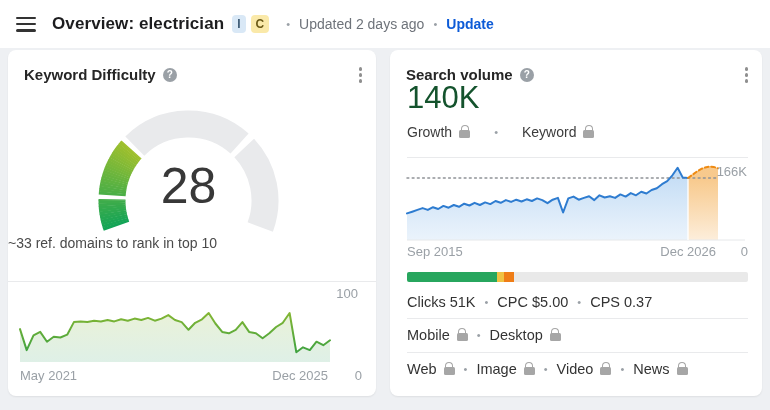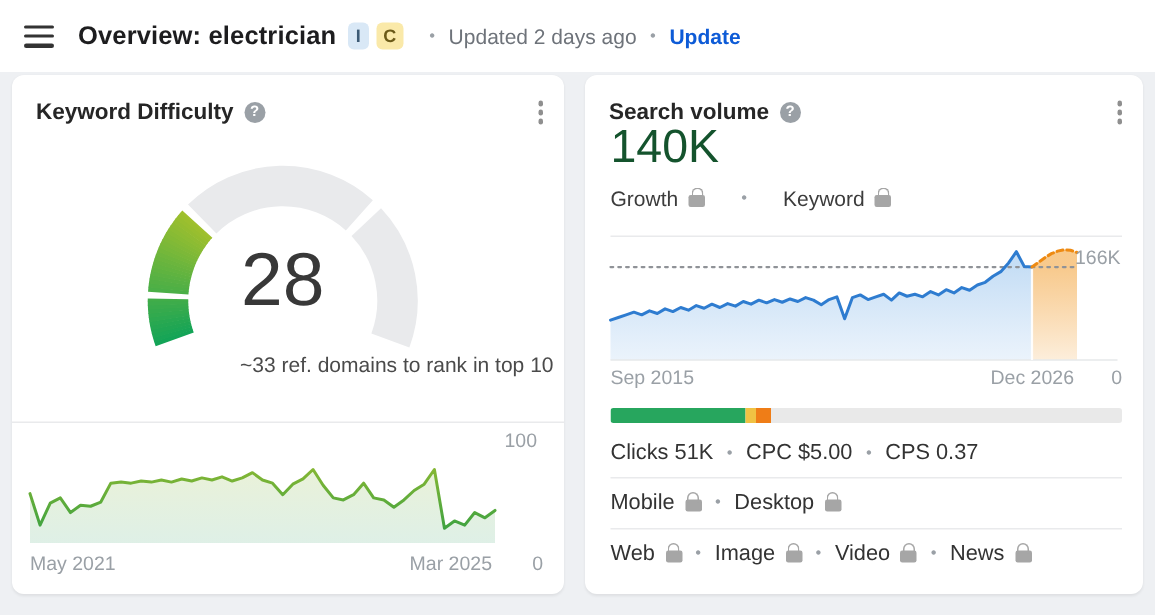--- a/index.html
+++ b/index.html
@@ -30,21 +30,21 @@
   .card-head{position:absolute;top:13px;left:16px;right:10px;display:flex;align-items:center;}
   .card-title{font-size:15px;font-weight:700;color:#262626;}
   .help{width:14px;height:14px;border-radius:50%;background:#9aa0a6;color:#fff;font-size:10px;font-weight:700;
         display:inline-flex;align-items:center;justify-content:center;margin-left:7px;cursor:pointer;}
   .kebab{margin-left:auto;display:flex;flex-direction:column;gap:2.5px;padding:4px;cursor:pointer;}
   .kebab i{width:3.5px;height:3.5px;border-radius:50%;background:#8f8f8f;display:block;}
   
   #gauge-svg{position:absolute;top:36px;left:0;}
   .kd-value{position:absolute;top:110px;left:0;width:361px;text-align:center;font-size:50px;line-height:52px;color:#383838;}
   .kd-level{position:absolute;top:167px;left:0;width:361px;text-align:center;font-size:15px;font-weight:700;color:#363636;}
-  .kd-note{position:absolute;top:185px;left:0;width:361px;text-align:right;font-size:14px;color:#4a4a4a;}
+  .kd-note{position:absolute;top:185px;left:0;width:361px;text-align:left;font-size:14px;color:#4a4a4a;}
   .kd-divider{position:absolute;top:231px;left:0;right:0;height:1px;background:#e9eaec;}
   #kd-chart-svg{position:absolute;top:236px;left:0;}
   .axis-row{position:absolute;font-size:13px;color:#9aa0a6;}
   #kd-axis{top:318px;left:12px;right:14px;height:16px;}
   #kd-axis .x-right{position:absolute;right:34px;top:0;}
   #kd-axis .y-zero{position:absolute;right:0;top:0;}
   
   .vol-value{position:absolute;top:30px;left:17px;font-size:31px;color:#14532d;}
   .toggle-row{position:absolute;top:74px;left:17px;display:flex;align-items:center;gap:24px;font-size:14px;color:#3c3c3c;}
   .v-divider{position:absolute;left:17px;right:14px;height:1px;background:#e9eaec;}
@@ -149,21 +149,21 @@
         <stop offset="0" stop-color="rgba(238,242,208,0.95)"></stop>
           <stop offset="1" stop-color="rgba(219,238,228,0.9)"></stop>
       </linearGradient>
     </defs>
   <path d="M 12 76 L 12.0 43.1 L 18.7 64.1 L 25.5 49.4 L 32.2 45.9 L 39.0 55.7 L 45.7 50.8 L 52.4 51.5 L 59.2 48.7 L 65.9 36.1 L 72.7 35.4 L 79.4 36.1 L 86.1 34.7 L 92.9 35.4 L 99.6 34.0 L 106.3 35.4 L 113.1 33.3 L 119.8 34.7 L 126.6 32.6 L 133.3 34.0 L 140.0 31.9 L 146.8 34.7 L 153.5 32.6 L 160.3 29.1 L 167.0 34.0 L 173.7 36.1 L 180.5 43.8 L 187.2 36.8 L 194.0 33.3 L 200.7 27.0 L 207.4 37.5 L 214.2 45.9 L 220.9 47.3 L 227.7 43.8 L 234.4 36.1 L 241.1 45.9 L 247.9 47.3 L 254.6 52.2 L 261.3 47.3 L 268.1 41.0 L 274.8 36.8 L 281.6 27.0 L 288.3 66.2 L 295.0 61.3 L 301.8 64.1 L 308.5 55.7 L 315.3 59.2 L 322.0 54.3 L 322 76 Z" fill="url(#gradKdArea)"></path>
       <polyline points="12.0,43.1 18.7,64.1 25.5,49.4 32.2,45.9 39.0,55.7 45.7,50.8 52.4,51.5 59.2,48.7 65.9,36.1 72.7,35.4 79.4,36.1 86.1,34.7 92.9,35.4 99.6,34.0 106.3,35.4 113.1,33.3 119.8,34.7 126.6,32.6 133.3,34.0 140.0,31.9 146.8,34.7 153.5,32.6 160.3,29.1 167.0,34.0 173.7,36.1 180.5,43.8 187.2,36.8 194.0,33.3 200.7,27.0 207.4,37.5 214.2,45.9 220.9,47.3 227.7,43.8 234.4,36.1 241.1,45.9 247.9,47.3 254.6,52.2 261.3,47.3 268.1,41.0 274.8,36.8 281.6,27.0 288.3,66.2 295.0,61.3 301.8,64.1 308.5,55.7 315.3,59.2 322.0,54.3" fill="none" stroke="url(#gradKdLine)" stroke-width="2" stroke-linejoin="round" stroke-linecap="round"></polyline>
       <text x="350" y="12" text-anchor="end" font-size="13" fill="#9aa0a6">100</text>
     </svg>
   <div class="axis-row" id="kd-axis">
     <span class="x-left">May 2021</span>
-    <span class="x-right">Mar 2025</span>
+    <span class="x-right">Dec 2025</span>
     <span class="y-zero">0</span>
   </div>
 </div>
 
 <div class="card" id="vol-card">
   <div class="card-head">
     <span class="card-title">Search volume</span>
     <span class="help">?</span>
     <span class="kebab">
         <i></i>

